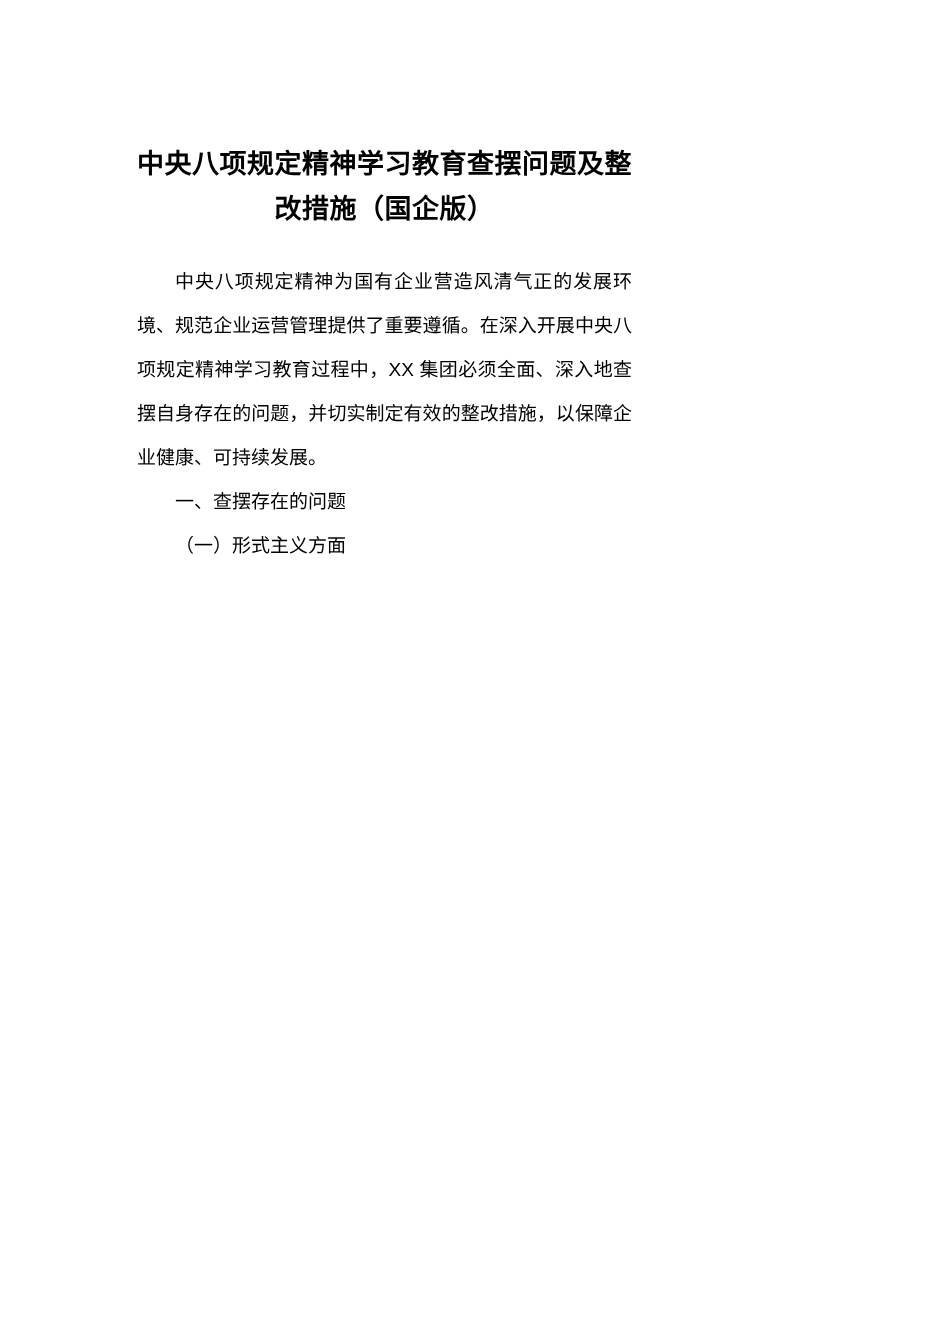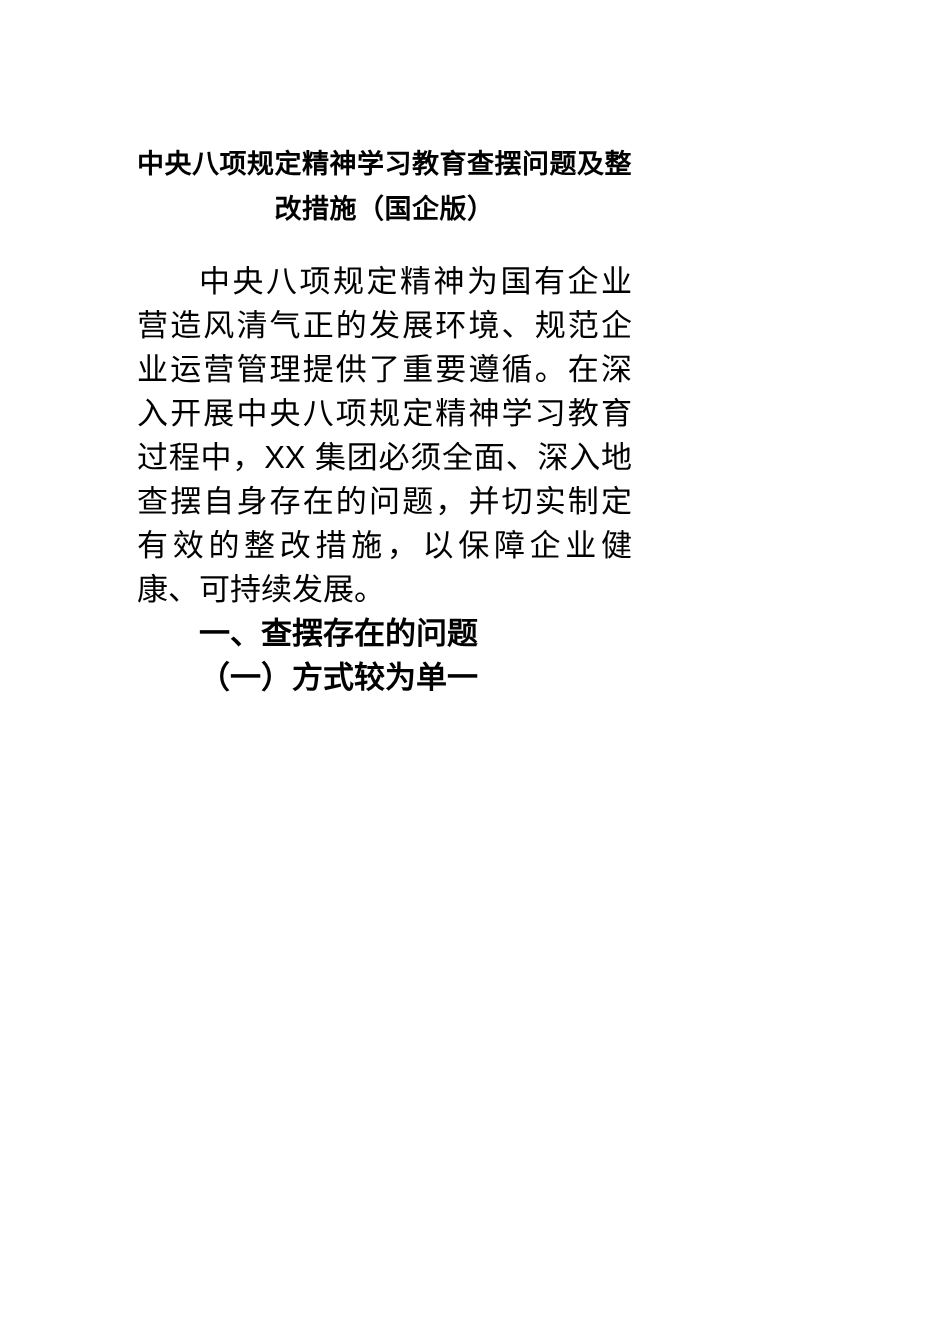--- a/index.html
+++ b/index.html
@@ -22,39 +22,38 @@
   .doc-title {
     margin: 0 0 28px 0;
     font-size: 27px;
     font-weight: bold;
     line-height: 45px;
     text-align: center;
     letter-spacing: 0.5px;
   }
   .para {
     margin: 0;
-    font-size: 31px;
+    font-size: 19px;
     font-weight: normal;
     line-height: 44px;
     text-align: justify;
     text-justify: inter-ideograph;
     text-indent: 2em;
     word-break: break-all;
   }
   .heading {
     text-align: left;
-    font-weight: bold;
   }
 </style>
 </head>
 <body>
 
 <div class="page">
   <h1 class="doc-title">中央八项规定精神学习教育查摆问题及整改措施（国企版）</h1>
 
   <p class="para">中央八项规定精神为国有企业营造风清气正的发展环境、规范企业运营管理提供了重要遵循。在深入开展中央八项规定精神学习教育过程中，XX 集团必须全面、深入地查摆自身存在的问题，并切实制定有效的整改措施，以保障企业健康、可持续发展。</p>
 
   <p class="para heading">一、查摆存在的问题</p>
 
-  <p class="para heading">（一）方式较为单一</p>
+  <p class="para heading">（一）形式主义方面</p>
 
 
 </div>
 
 </body></html>

